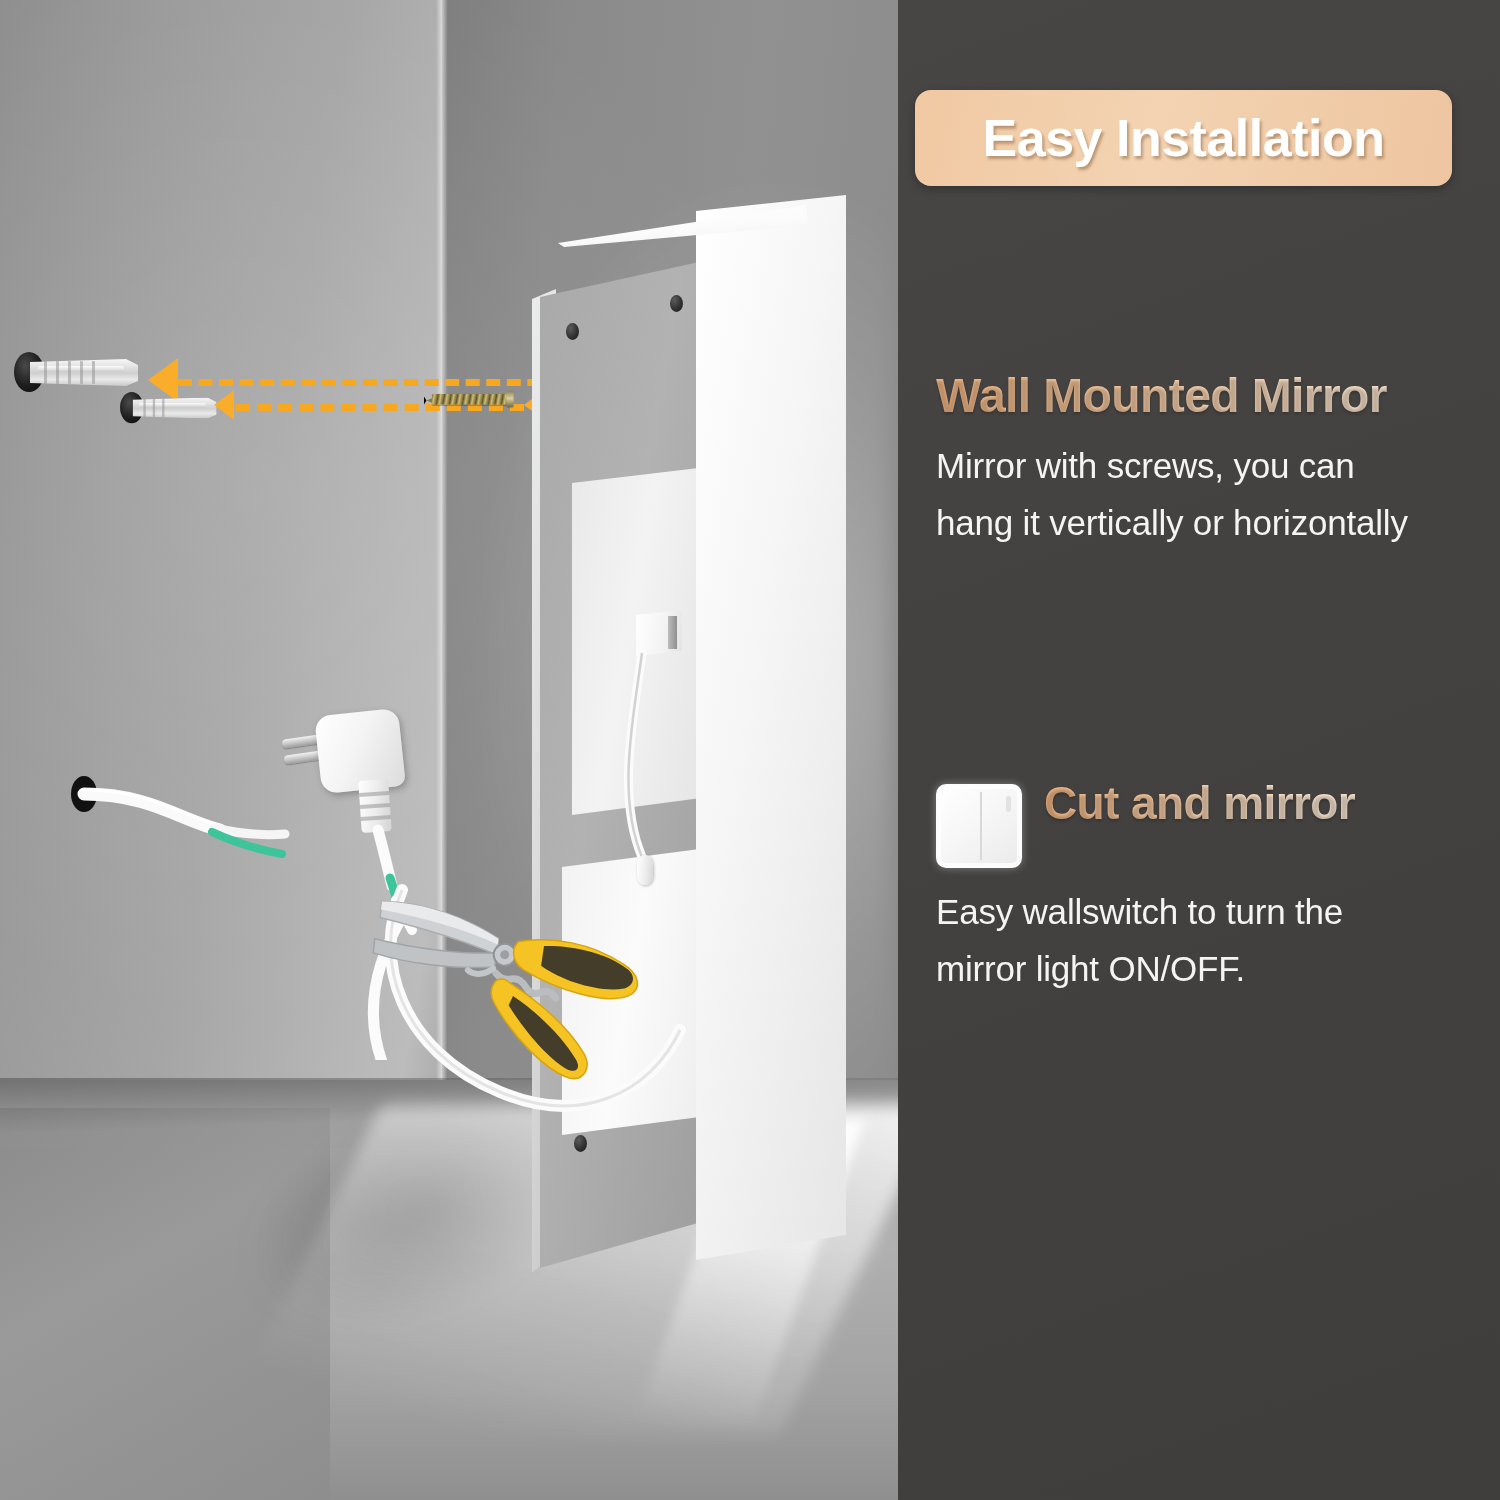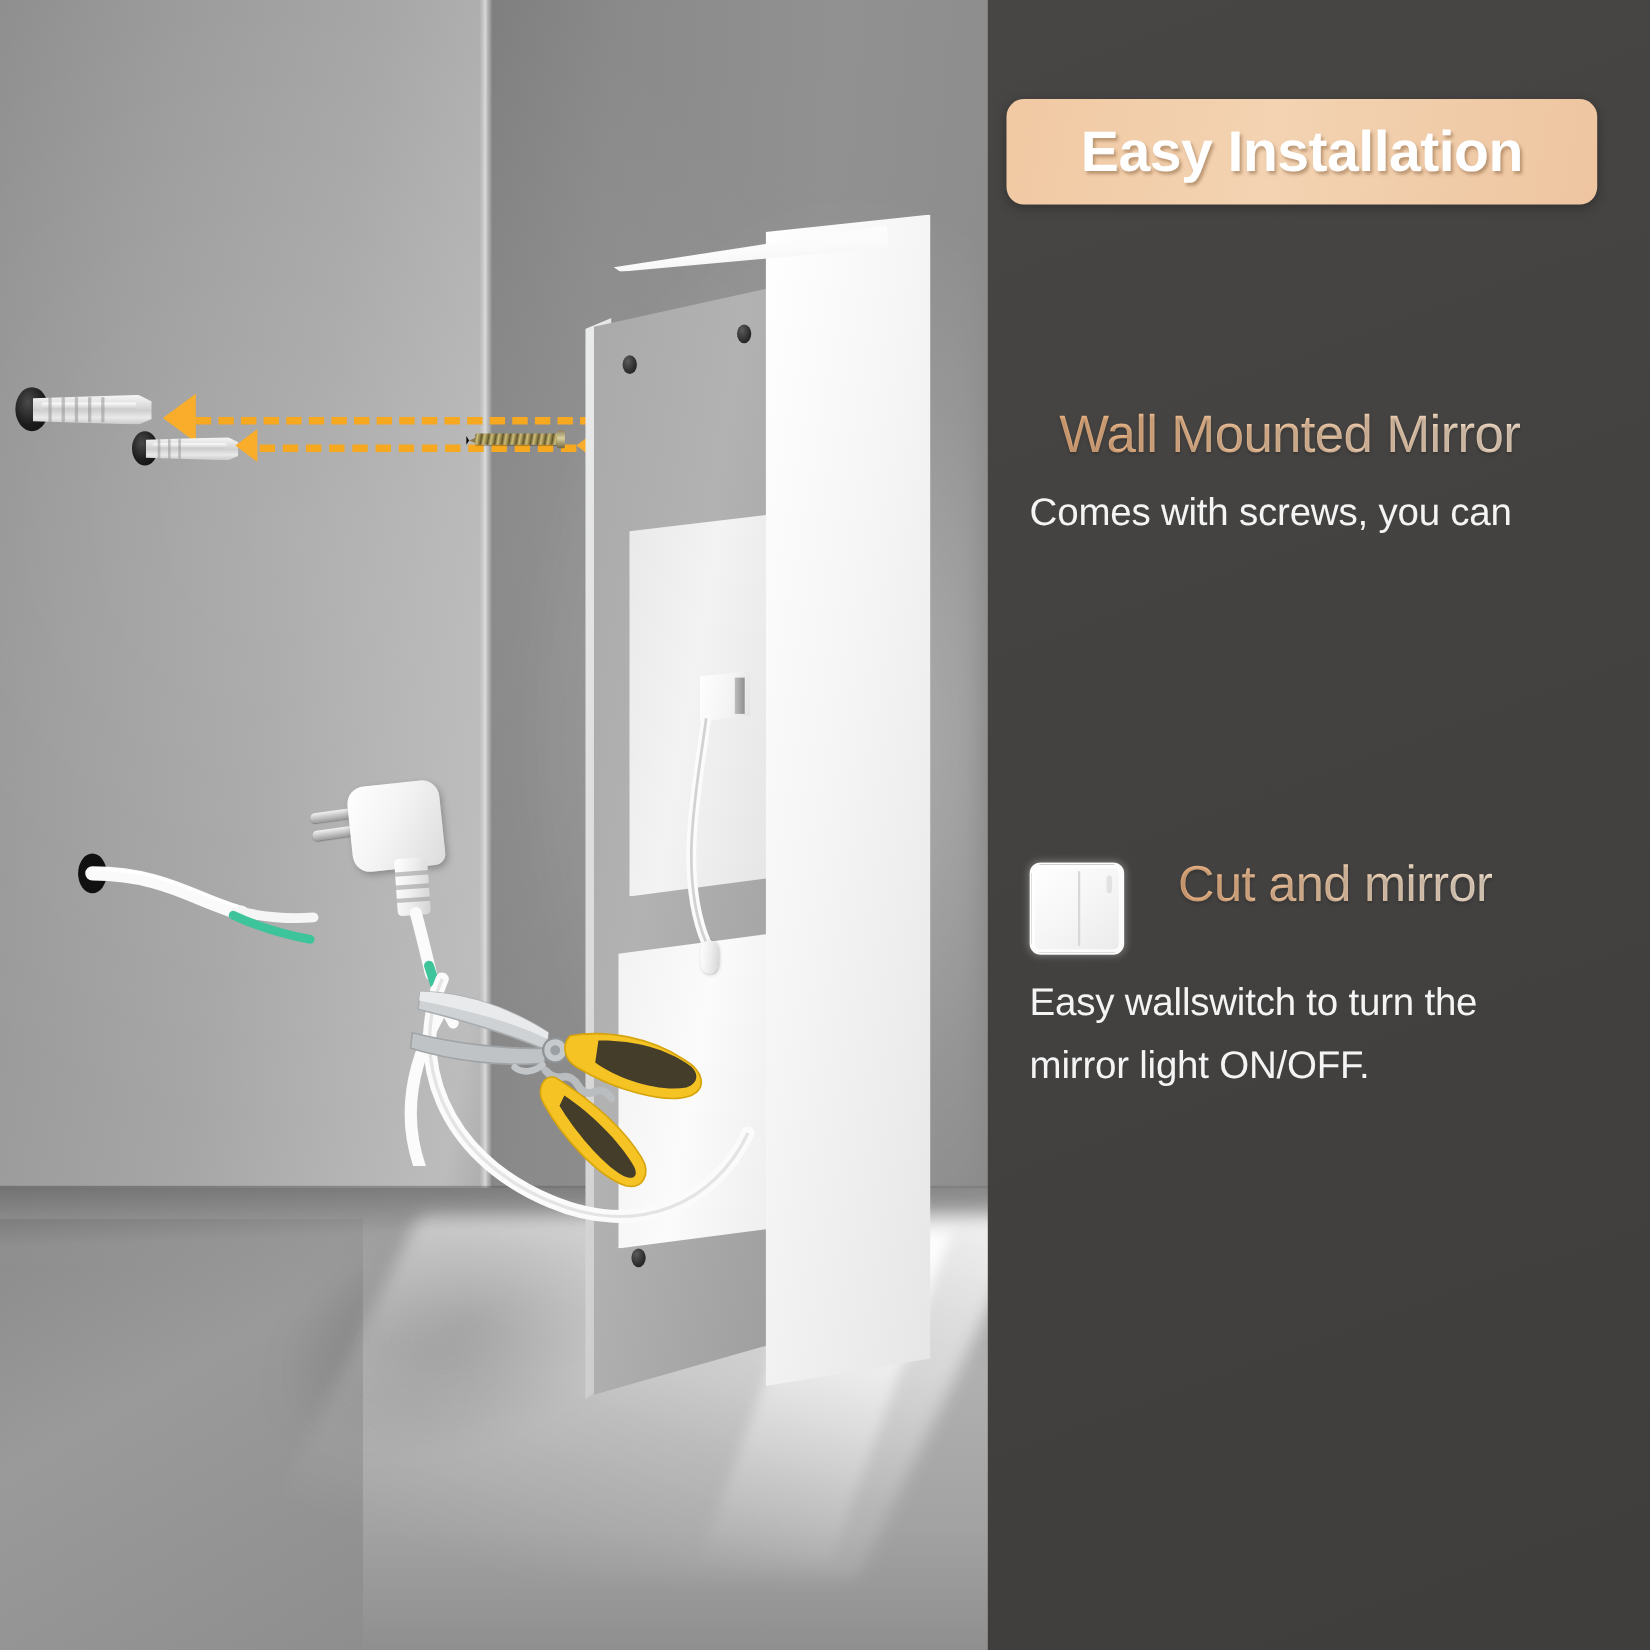--- a/index.html
+++ b/index.html
@@ -228,25 +228,24 @@
     box-shadow:0 3px 10px rgba(0,0,0,.28);
     display:flex; align-items:center; justify-content:center;
   }
   .badge-text{
     font-size:52px; font-weight:700; color:#ffffff; letter-spacing:-.5px;
     text-shadow:2px 3px 3px rgba(120,80,45,.45);
   }
 
   .blocks{ position:absolute; left:38px; top:370px; width:545px; }
   .h2{
-    font-size:48px; font-weight:400; line-height:1.08; letter-spacing:-.6px;
+    font-size:48px; font-weight:700; line-height:1.08; letter-spacing:-.6px;
     background:linear-gradient(90deg,#f0b583 0%,#f3c79f 35%,#f6ddc4 70%,#f8e6d2 100%);
     -webkit-background-clip:text; background-clip:text; color:transparent;
     text-shadow:0 2px 3px rgba(0,0,0,.22);
-    margin-left:27px;
   }
   .body{
     font-size:35px; color:#f4f4f4; line-height:1.62; font-weight:400;
     letter-spacing:-.2px; margin-top:16px;
   }
   .block2{ position:absolute; left:0; top:410px; width:545px; }
   .b2row{ display:flex; align-items:flex-start; gap:22px; }
   .switch-icon{
     width:86px; height:84px; flex:0 0 86px; margin-top:4px;
     border-radius:10px;
@@ -422,21 +421,22 @@
 
     <div class="badge">
       <span class="badge-text">Easy Installation</span>
     </div>
 
     <div class="blocks">
 
       <div>
         <div class="h2">Wall Mounted Mirror</div>
         <div class="body">
-          <div>Comes with screws, you can</div>
+          <div>Mirror with screws, you can</div>
+          <div>hang it vertically or horizontally</div>
         </div>
       </div>
 
       <div class="block2">
         <div class="b2row">
           <div class="switch-icon">
             <i></i>
               <s></s>
           </div>
           <div>

